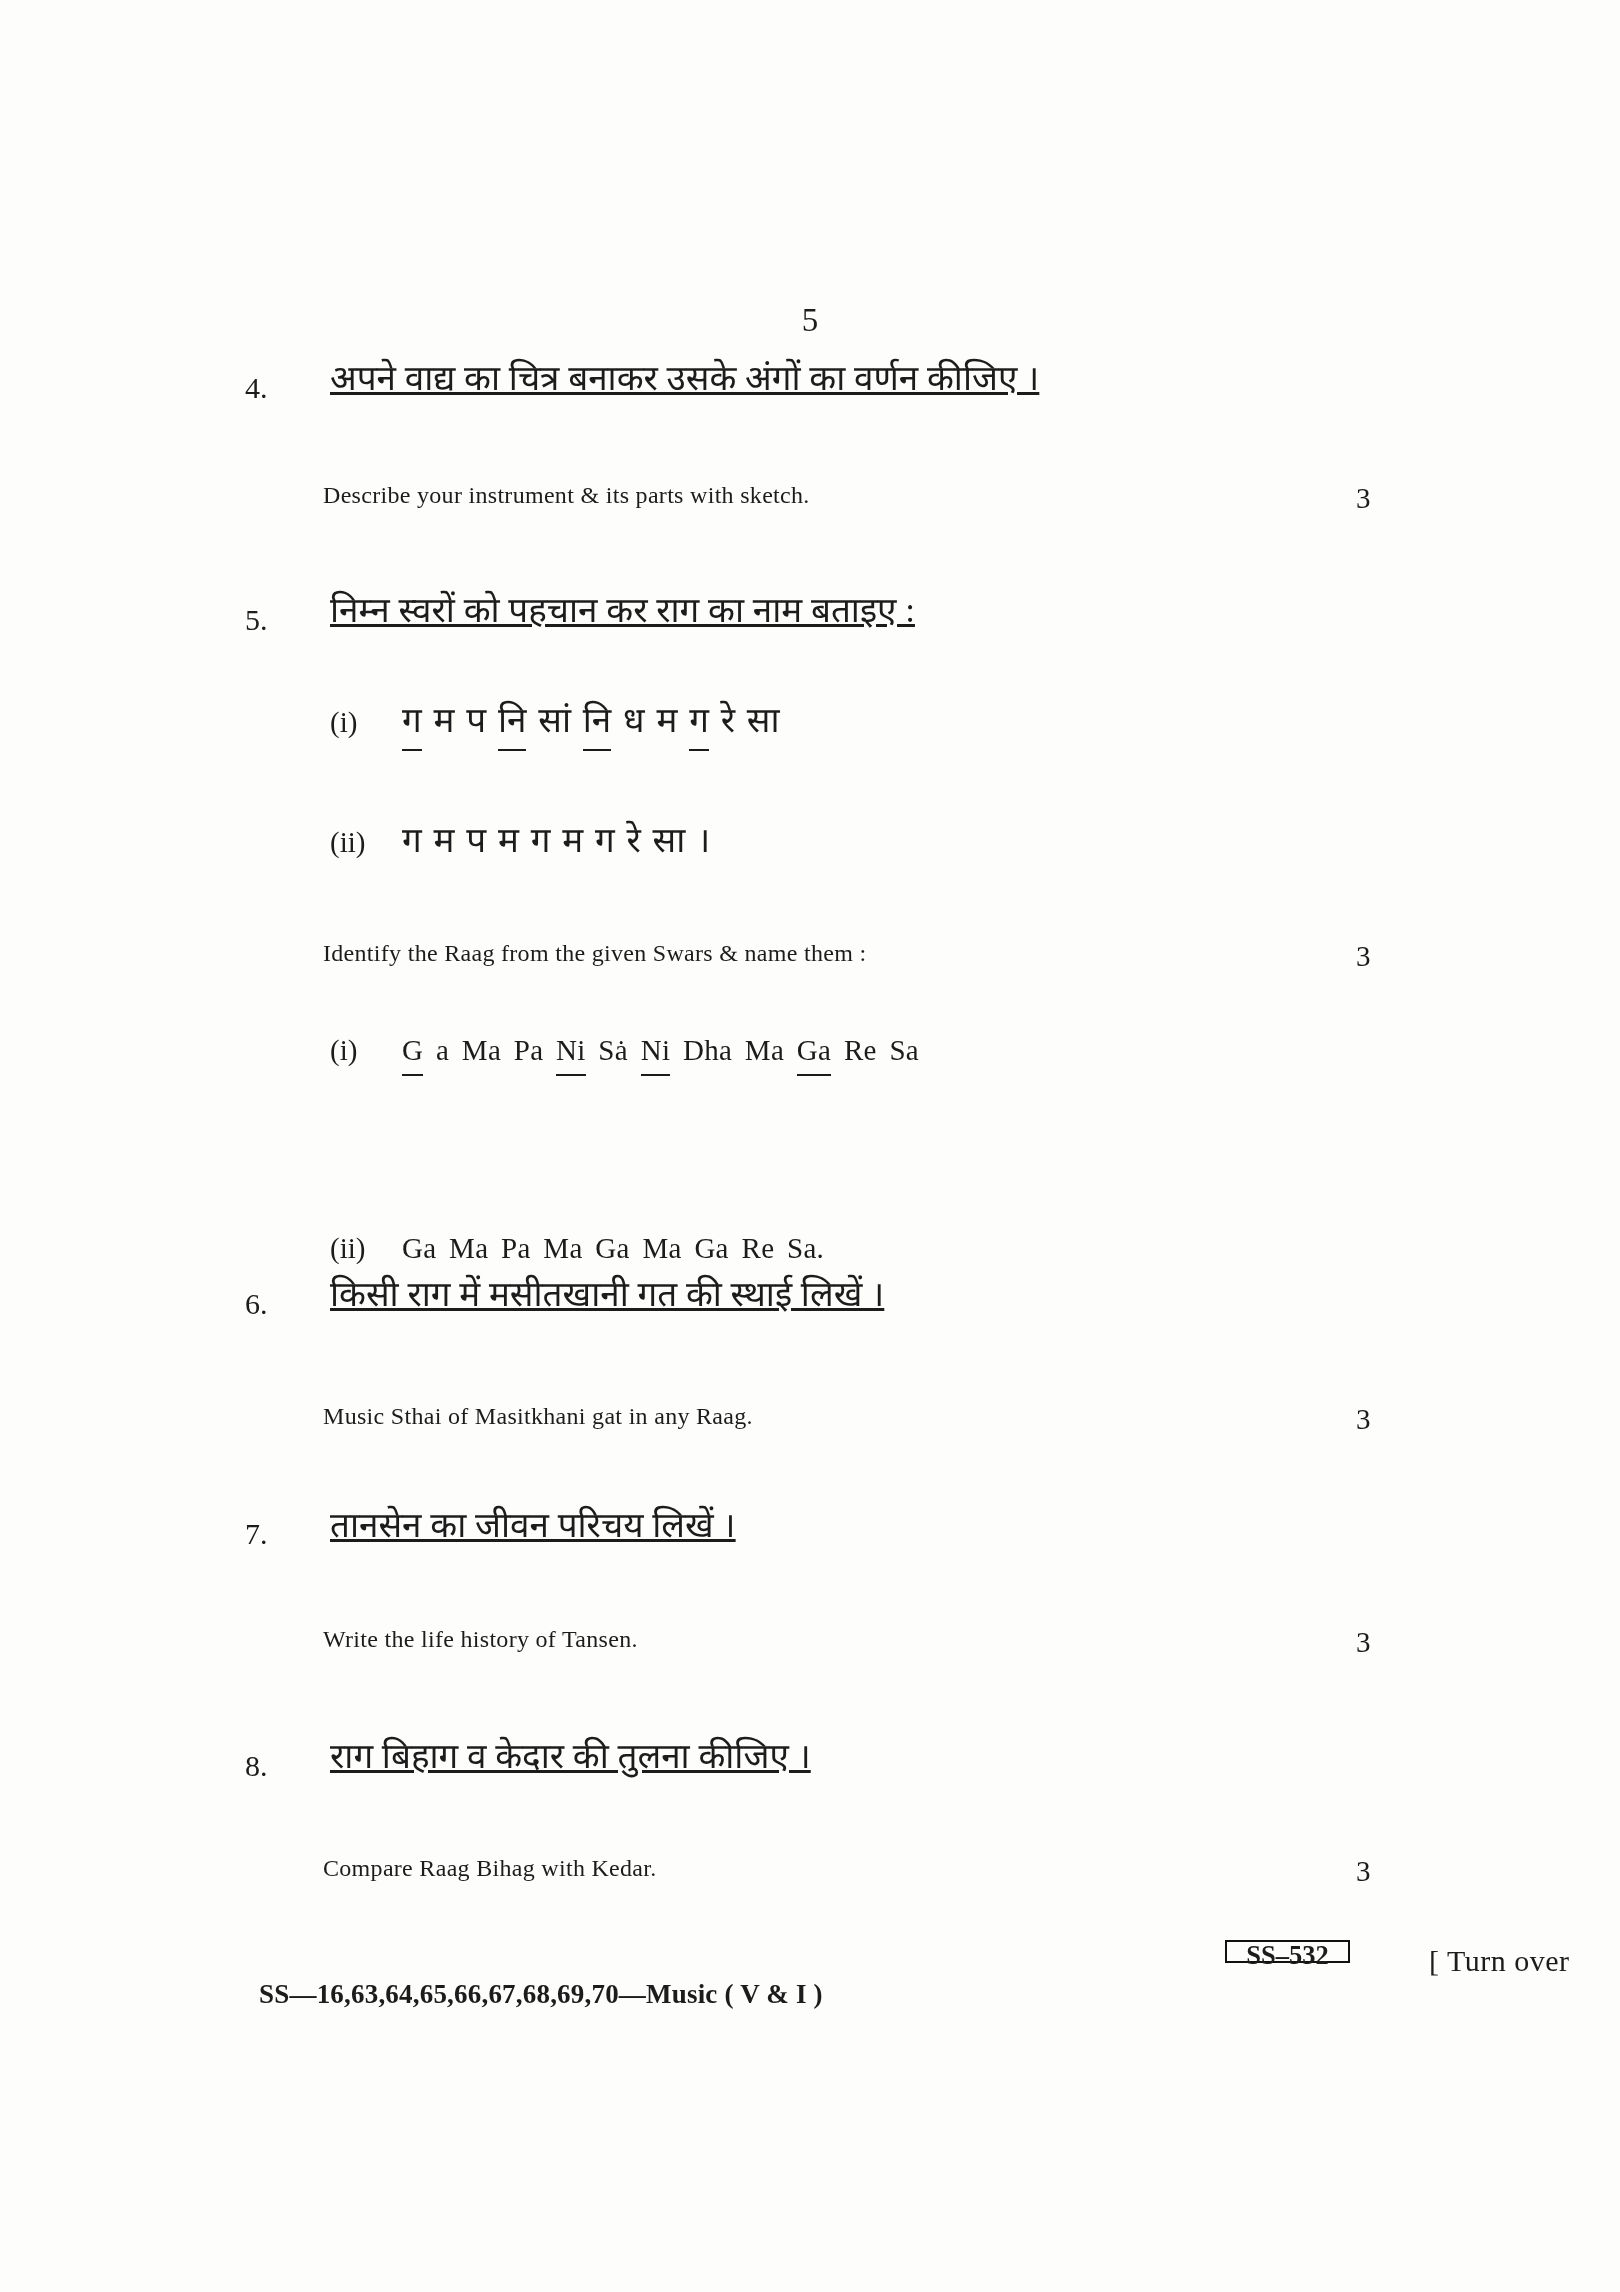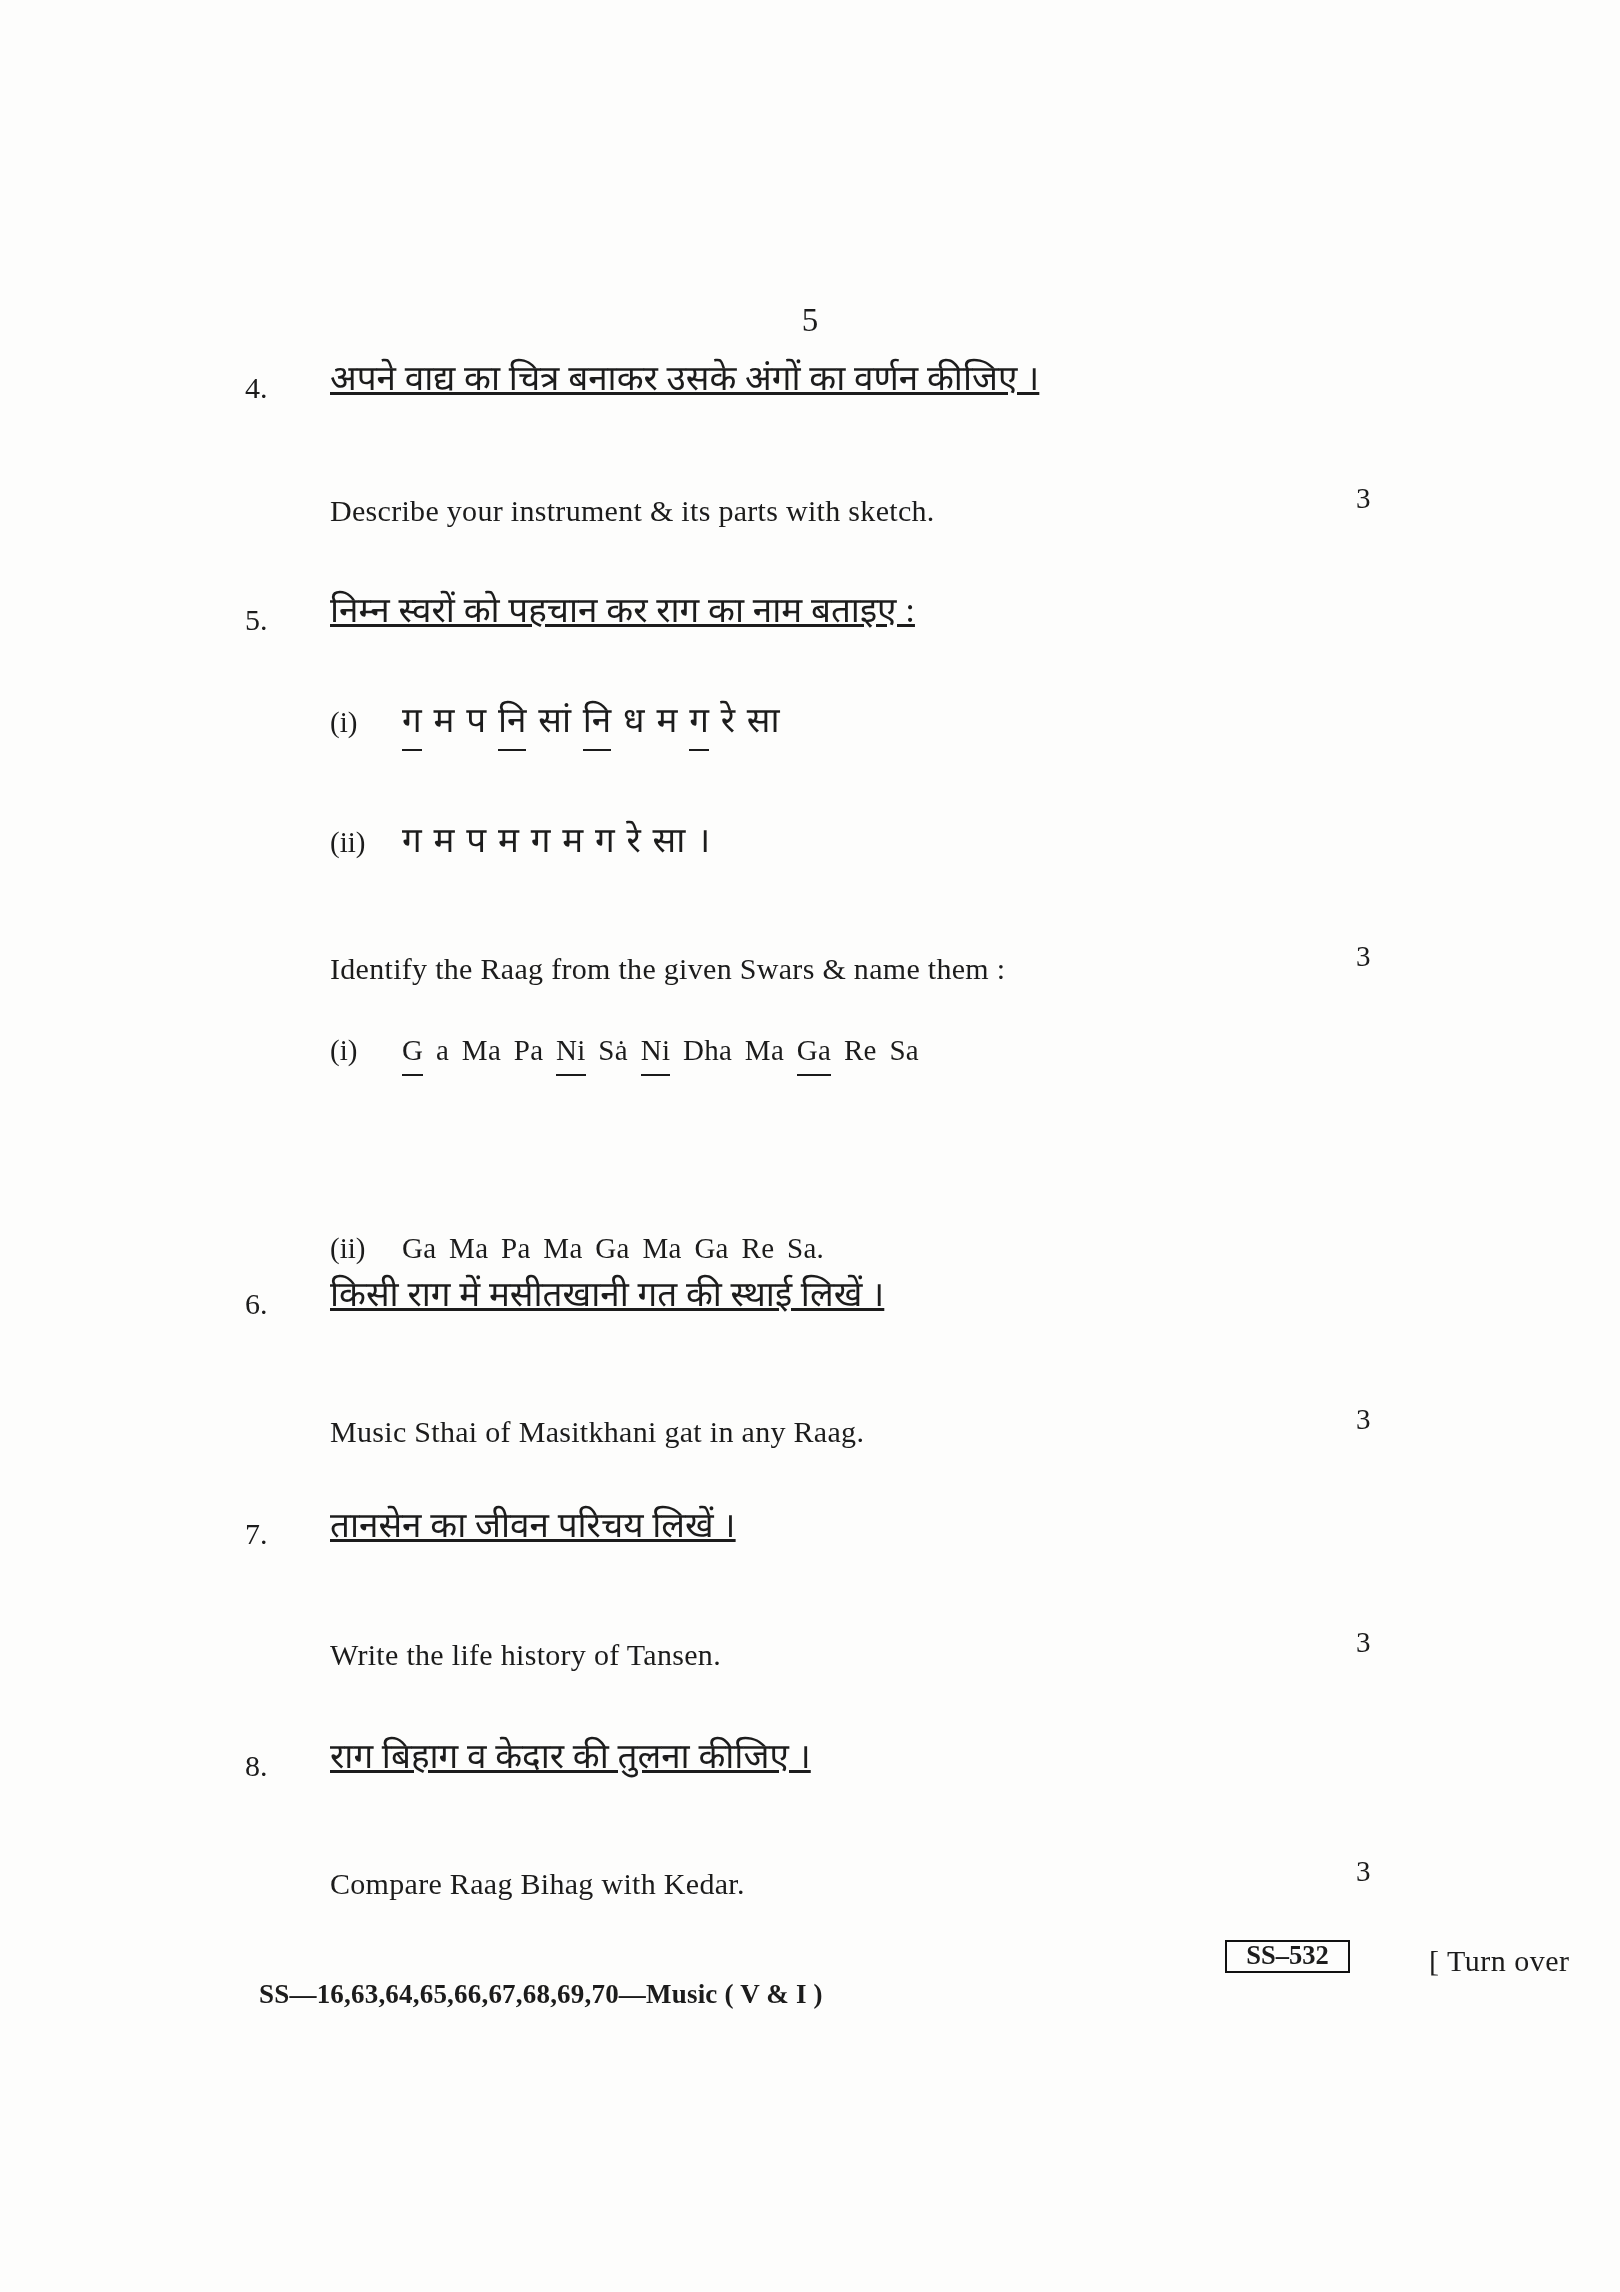--- a/index.html
+++ b/index.html
@@ -10,31 +10,31 @@
     background:#fdfdfc;
     color:#1c1c1c;
     font-family:"Liberation Serif","DejaVu Serif",serif;
     overflow:hidden;
   }
   .abs{position:absolute;white-space:nowrap;line-height:1.25;}
   .center{left:0;width:100%;text-align:center;}
   .pageno{font-size:33px;}
   .qno{left:245px;font-size:30px;}
   .hindi{left:330px;font-size:35px;text-decoration:underline;}
-  .eng{left:330px;font-size:30px;letter-spacing:0.3px;margin-top:12px;}
+  .eng{left:323px;font-size:24px;letter-spacing:0.3px;}
   .marks{left:1356px;font-size:29px;}
   .swar-line{left:330px;}
   .swar-label{display:inline-block;width:72px;font-size:29px;}
   .swar-line.hi .tok{font-size:35px;margin-right:11.8px;}
   .swar-line.en .tok{font-size:29px;margin-right:12.7px;letter-spacing:0.3px;}
   .tok{display:inline-block;padding-bottom:5.9px;}
   .tok.u{border-bottom:2.9px solid #1b1b1b;}
   .footer-left{left:259px;font-size:27px;font-weight:bold;letter-spacing:0.2px;margin-top:36px;}
   .footer-box{
-    left:1225px;width:125px;height:33px;
+    left:1225px;width:125px;height:23px;
     border:2.9px solid #111;box-sizing:border-box;
     text-align:center;font-weight:bold;font-size:26.5px;line-height:27.4px;
   }
   .footer-right{left:1429px;font-size:30px;letter-spacing:0.5px;}
 </style>
 </head>
 <body>
 
 <div class="page">
 

